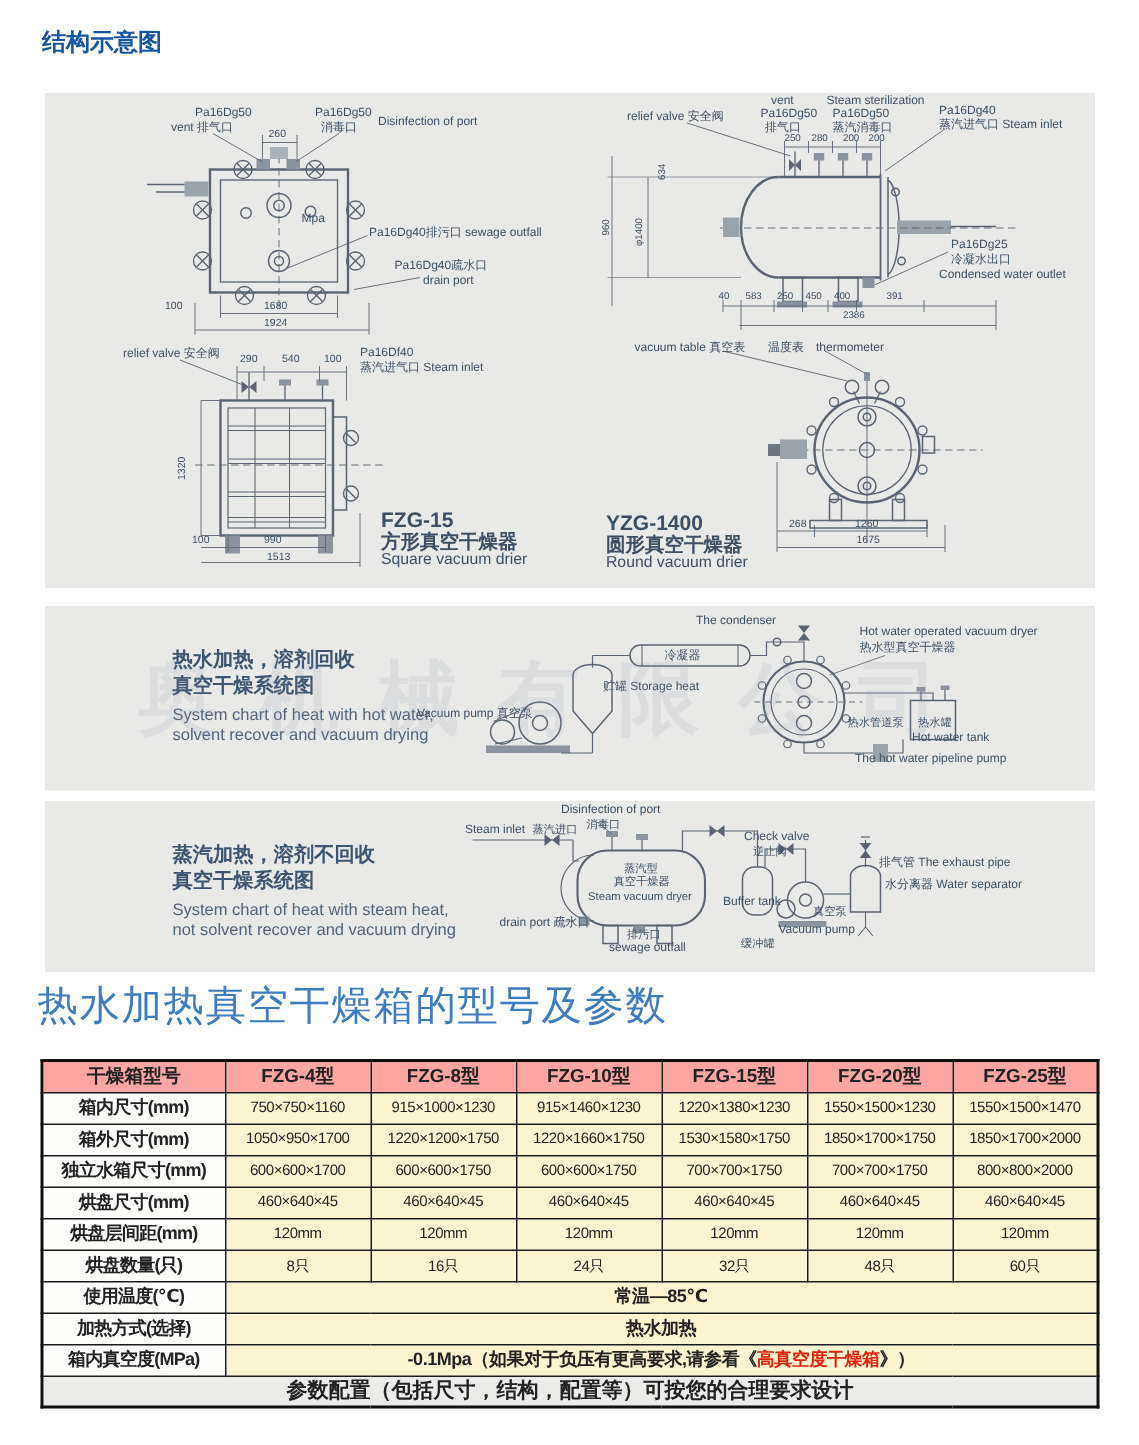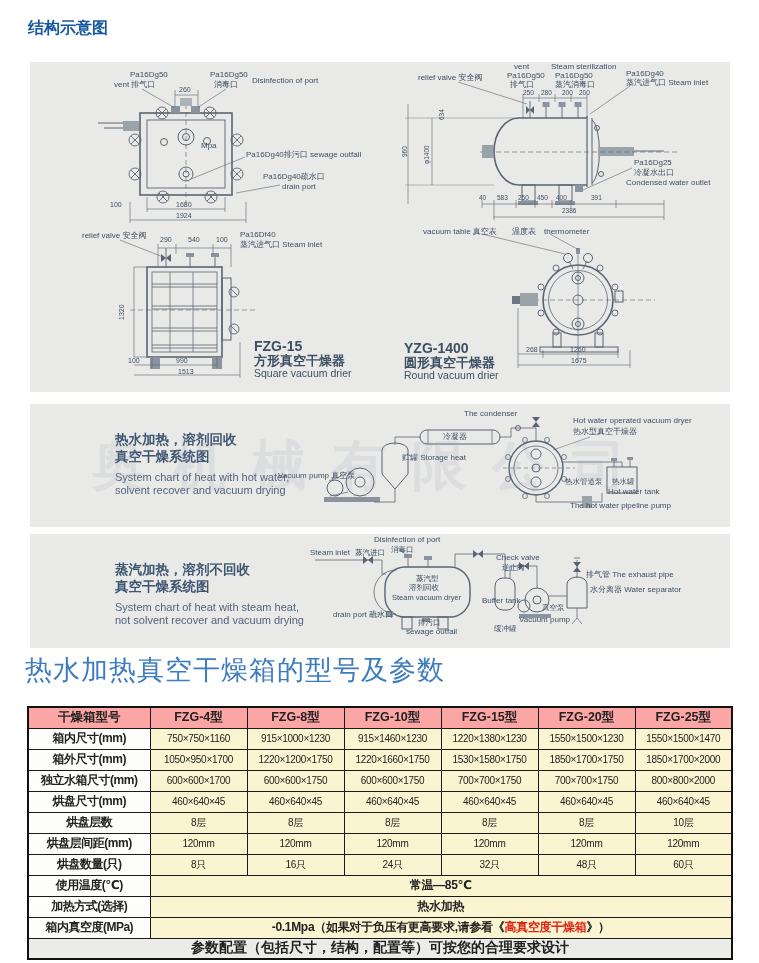--- a/index.html
+++ b/index.html
@@ -427,21 +427,21 @@
     <div class="sys-zh">真空干燥系统图</div>
     <div class="sys-en">System chart of heat with steam heat,</div>
     <div class="sys-en" style="margin-top:0">not solvent recover and vacuum drying</div>
   </div>
   <div class="labels">
       <span class="dlabel" style="left: 344px; top: 2px;">Disinfection of port</span>
       <span class="dlabel" style="left: 361px; top: 12px; font-size: 7.5px;">消毒口</span>
       <span class="dlabel" style="left: 280px; top: 15px;">Steam inlet</span>
       <span class="dlabel" style="left: 325px; top: 15px; font-size: 7.5px;">蒸汽进口</span>
       <span class="dlabel" style="left: 386px; top: 41px; font-size: 7.5px;">蒸汽型</span>
-      <span class="dlabel" style="left: 379px; top: 50px; font-size: 7.5px;">溶剂回收</span>
+      <span class="dlabel" style="left: 379px; top: 50px; font-size: 7.5px;">真空干燥器</span>
       <span class="dlabel" style="left: 362px; top: 60px; font-size: 7.5px;">Steam vacuum dryer</span>
       <span class="dlabel" style="left: 303px; top: 77px;">drain port 疏水口</span>
       <span class="dlabel" style="left: 388px; top: 85px; font-size: 7.5px;">排污口</span>
       <span class="dlabel" style="left: 376px; top: 94px;">sewage outfall</span>
       <span class="dlabel" style="left: 466px; top: 20px;">Check valve</span>
       <span class="dlabel" style="left: 472px; top: 30px; font-size: 7.5px;">逆止阀</span>
       <span class="dlabel" style="left: 464px; top: 54px; font-size: 7.5px; margin-top: 37px;">缓冲罐</span>
       <span class="dlabel" style="left: 452px; top: 63px;">Buffer tank</span>
       <span class="dlabel" style="left: 512px; top: 70px; font-size: 7.5px;">真空泵</span>
       <span class="dlabel" style="left: 489px; top: 82px;">Vacuum pump</span>
@@ -504,29 +504,20 @@
       <tr>
         <td class="rowlabel">烘盘尺寸(mm)</td>
         <td class="datacell">460×640×45</td>
         <td class="datacell">460×640×45</td>
         <td class="datacell">460×640×45</td>
         <td class="datacell">460×640×45</td>
         <td class="datacell">460×640×45</td>
         <td class="datacell">460×640×45</td>
       </tr>
       <tr>
-        <td class="rowlabel">烘盘层数</td>
-        <td class="datacell">8层</td>
-        <td class="datacell">8层</td>
-        <td class="datacell">8层</td>
-        <td class="datacell">8层</td>
-        <td class="datacell">8层</td>
-        <td class="datacell">10层</td>
-      </tr>
-      <tr>
         <td class="rowlabel">烘盘层间距(mm)</td>
         <td class="datacell">120mm</td>
         <td class="datacell">120mm</td>
         <td class="datacell">120mm</td>
         <td class="datacell">120mm</td>
         <td class="datacell">120mm</td>
         <td class="datacell">120mm</td>
       </tr>
       <tr>
         <td class="rowlabel">烘盘数量(只)</td>

